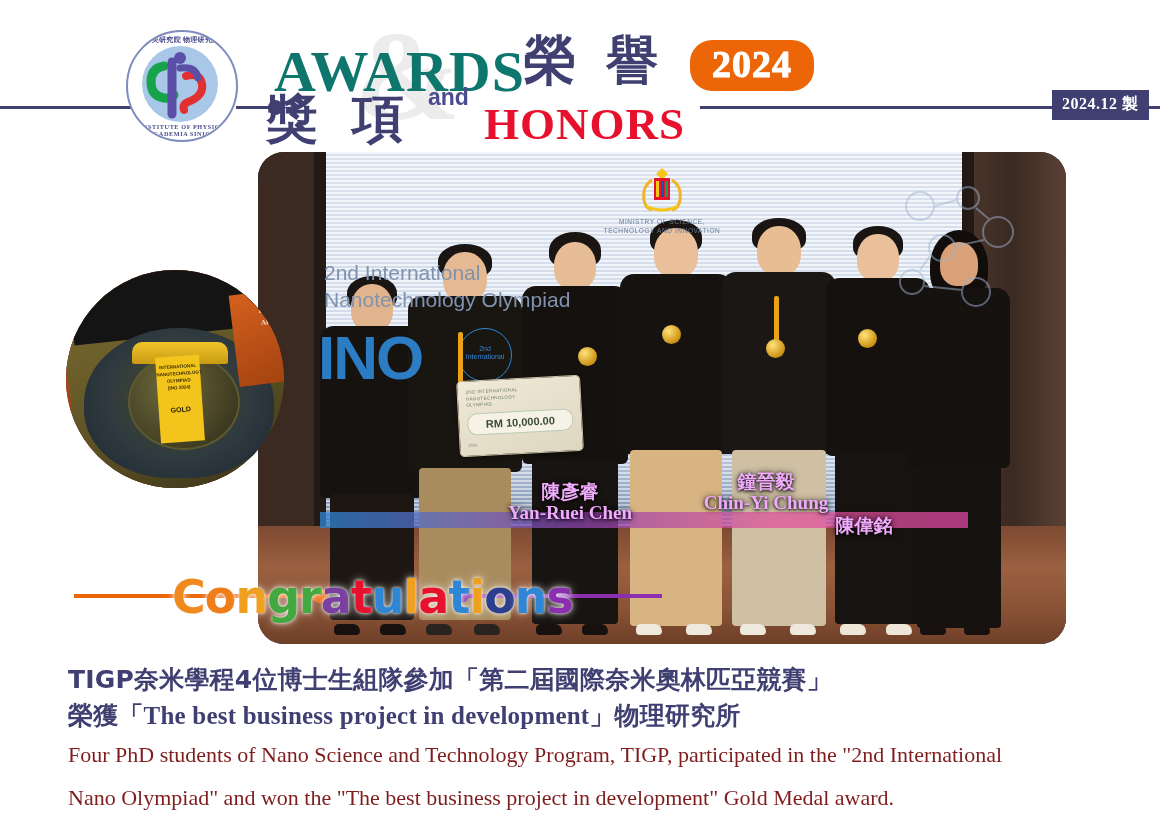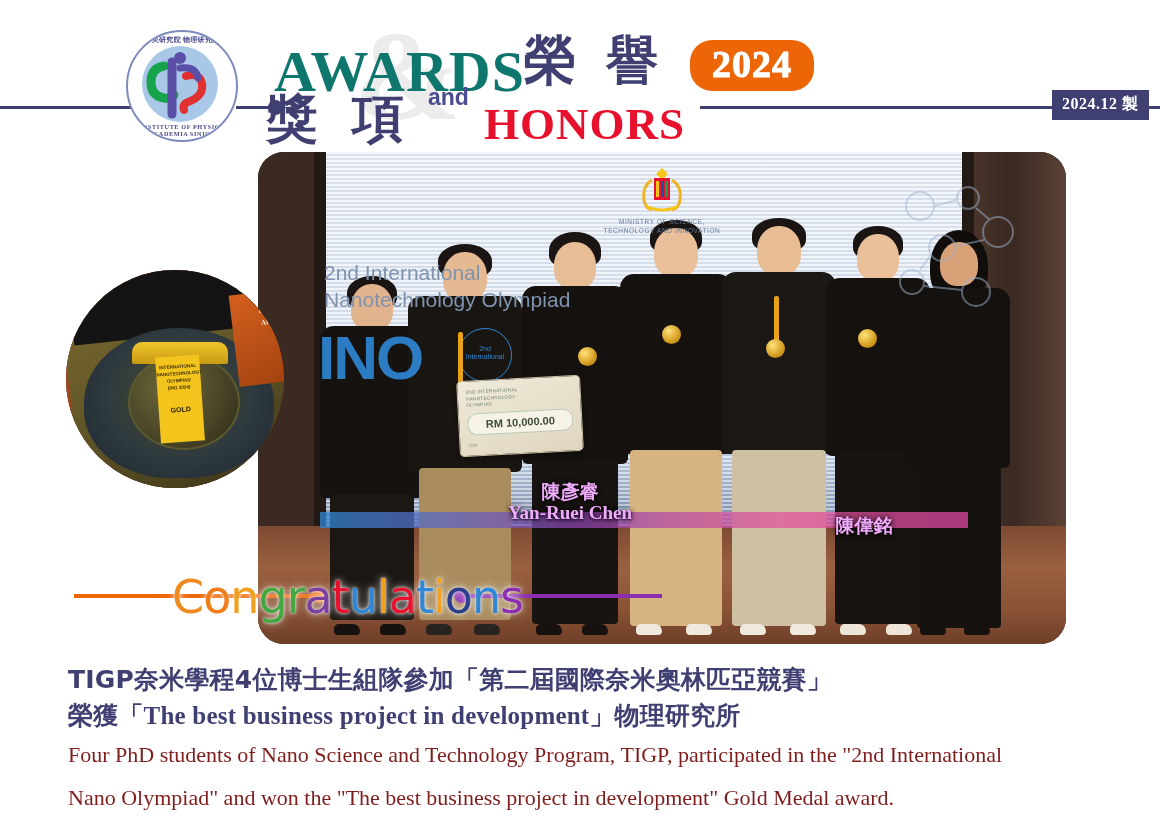--- a/index.html
+++ b/index.html
@@ -118,21 +118,21 @@
   .nm{position:absolute;z-index:12;text-align:center;color:#f0abfc;line-height:1.16;
       text-shadow:0 1px 3px rgba(0,0,0,.95),0 0 6px rgba(0,0,0,.8);
       font-family:"Liberation Serif",serif;}
   .nm .cn{display:block;font-size:19px;font-weight:bold;font-family:"DejaVu Sans",sans-serif;}
   .nm .en{display:block;font-size:19px;font-weight:bold;}
 
   
   #congrats-row{position:absolute;left:60px;top:572px;width:1000px;height:48px;z-index:20;}
   #cg-line-l{position:absolute;left:14px;top:22px;width:246px;height:4px;background:#ec6608;}
   #cg-dot-l{position:absolute;left:252px;top:16px;width:15px;height:15px;border-radius:50%;background:#ec6608;}
-  #cg-word{position:absolute;left:112px;top:-2px;font-size:46px;font-weight:normal;letter-spacing:-1px;
+  #cg-word{position:absolute;left:112px;top:-2px;font-size:46px;font-weight:bold;letter-spacing:-1px;
       font-family:"DejaVu Sans",sans-serif;white-space:nowrap;z-index:3;}
   #cg-word span{text-shadow:0 0 3px rgba(255,255,255,.95),0 0 8px rgba(255,255,255,.8);}
   #cg-dot-r{position:absolute;left:394px;top:16px;width:15px;height:15px;border-radius:50%;background:#8b2fb0;}
   #cg-line-r{position:absolute;left:404px;top:22px;width:198px;height:4px;background:#8b2fb0;}
 
   
   #inset{position:absolute;left:66px;top:270px;width:218px;height:218px;border-radius:50%;
       overflow:hidden;background:#2a1a12;z-index:15;}
   #inset .box-outer{position:absolute;left:-16px;top:-8px;width:260px;height:250px;
       background:linear-gradient(150deg,#c9571f 0%,#a8441a 30%,#7a3216 62%,#4a1f0e 100%);transform:rotate(-7deg);}
@@ -330,20 +330,24 @@
     <div class="torso" style="top:58px;width:102px;height:180px;background:#14110f;"></div>
     <div class="legs" style="top:234px;width:84px;height:164px;background:#16120f;"></div>
     <div class="shoe" style="left:14px;"></div>
       <div class="shoe" style="left:58px;"></div>
   </div>
 
   <div class="nm" style="left:232px;top:328px;width:160px;">
     <span class="cn">陳彥睿</span>
     <span class="en">Yan-Ruei Chen</span>
   </div>
+  <div class="nm" style="left:418px;top:318px;width:180px;">
+    <span class="cn">鐘晉毅</span>
+    <span class="en">Chin-Yi Chung</span>
+  </div>
   <div class="nm" style="left:516px;top:362px;width:180px;">
     <span class="cn">陳偉銘</span>
   </div>
 </div>
 
 <div id="inset">
   <div class="box-outer"></div>
   <div class="box-inner"></div>
   <div class="lid"></div>
   <div class="satin"></div>

